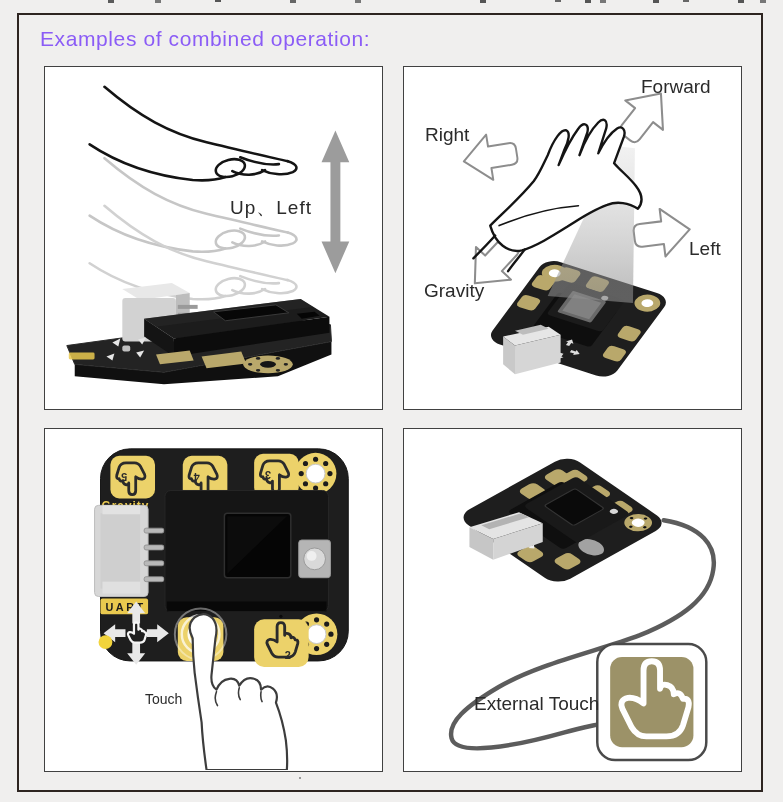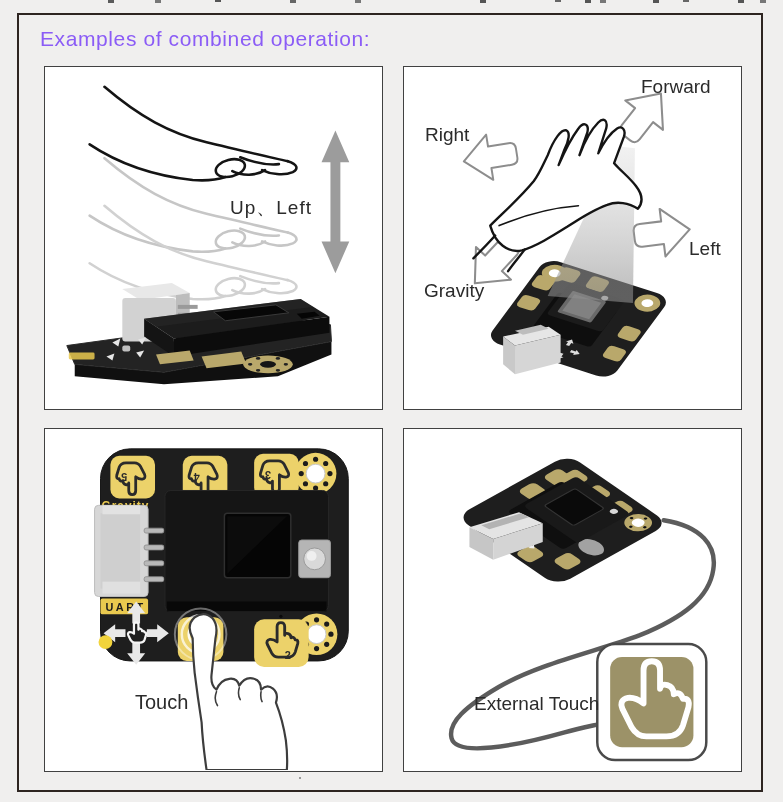--- a/index.html
+++ b/index.html
@@ -20,21 +20,21 @@
     border:1.5px solid var(--panel-border,#414141);box-sizing:border-box}
   #p1{left:44px;top:66px} #p2{left:403px;top:66px}
   #p3{left:44px;top:428px} #p4{left:403px;top:428px}
   .panel svg{position:absolute;left:0;top:0;width:336px;height:341px;display:block}
   .cap{position:absolute;color:#2b2b2b;font-size:19px;white-space:nowrap}
   .cap-updown{left:230px;top:195px;letter-spacing:1px}
   .cap-forward{left:641px;top:76px}
   .cap-left{left:425px;top:124px}
   .cap-right{left:689px;top:238px}
   .cap-backward{left:424px;top:280px}
-  .cap-touch{left:135px;top:691px;font-size:20px}
+  .cap-touch{left:145px;top:691px;font-size:14px}
   .cap-ext{left:474px;top:693px}
   .gold{fill:var(--gold,#ecd26a)}
   .golddim{fill:var(--gold-dim,#b9a86b)}
   .silk{fill:var(--silk-gold,#e9c94f);font-weight:bold;font-size:12px;letter-spacing:1px}
   .pinlbl{fill:#dedede;font-size:9px;font-weight:bold}
   .padnum{fill:#2b2b2b;font-size:11px;font-weight:bold;text-anchor:middle}
   .oarrow{fill:#fff;stroke:#8d8d8d;stroke-width:1.8;stroke-linejoin:round}
 </style>
 </head>
 <body>

